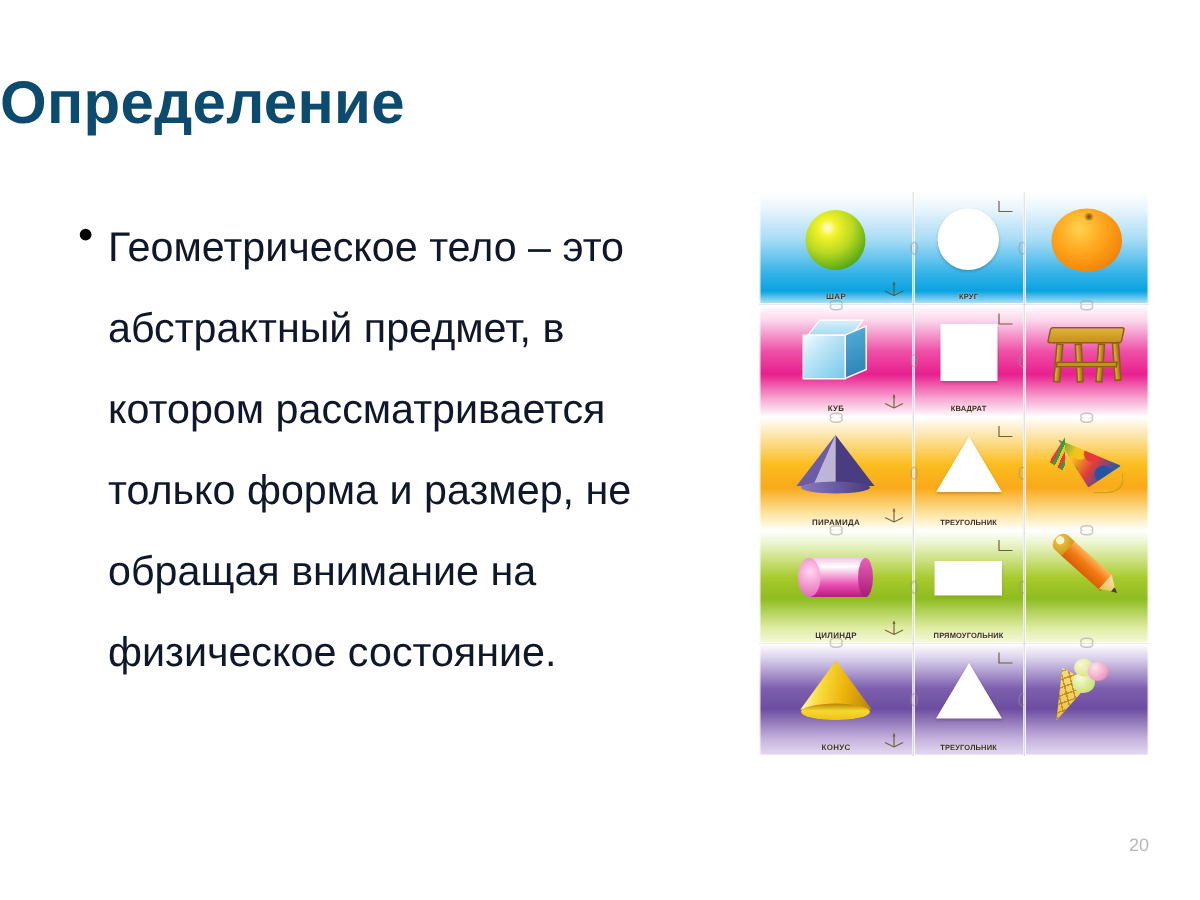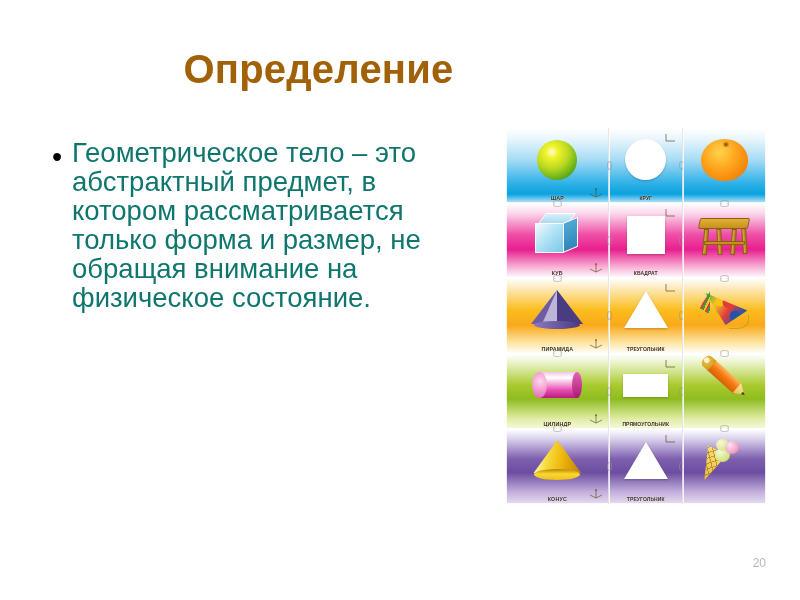--- a/index.html
+++ b/index.html
@@ -10,24 +10,24 @@
     font-family: "Liberation Sans", sans-serif;
     overflow: hidden;
     position: relative;
   }
 
   
   #slide-title {
     position: absolute;
     left: 0; top: 47px;
     width: 637px;
-    text-align: center;
+    text-align: left;
     font-size: 40px;
     font-weight: bold;
-    color: #a16207;
+    color: #0c4a6e;
     letter-spacing: 0.2px;
     line-height: 1.1;
   }
 
   
   #body-block {
     position: absolute;
     left: 52px; top: 138px;
     width: 430px;
   }
@@ -36,22 +36,22 @@
     flex: 0 0 auto;
     width: 20px;
     font-size: 29px;
     line-height: 38px;
     color: #000;
     text-align: left;
   }
   .bullet-text {
     flex: 1 1 auto;
     font-size: 27.5px;
-    line-height: 29px;
-    color: #0f766e;
+    line-height: 54px;
+    color: #0f172a;
     word-spacing: 0px;
   }
 
   
   #puzzle-figure {
     position: absolute;
     left: 506px; top: 128px;
     width: 260px; height: 376px;
     background: #ffffff;
   }

